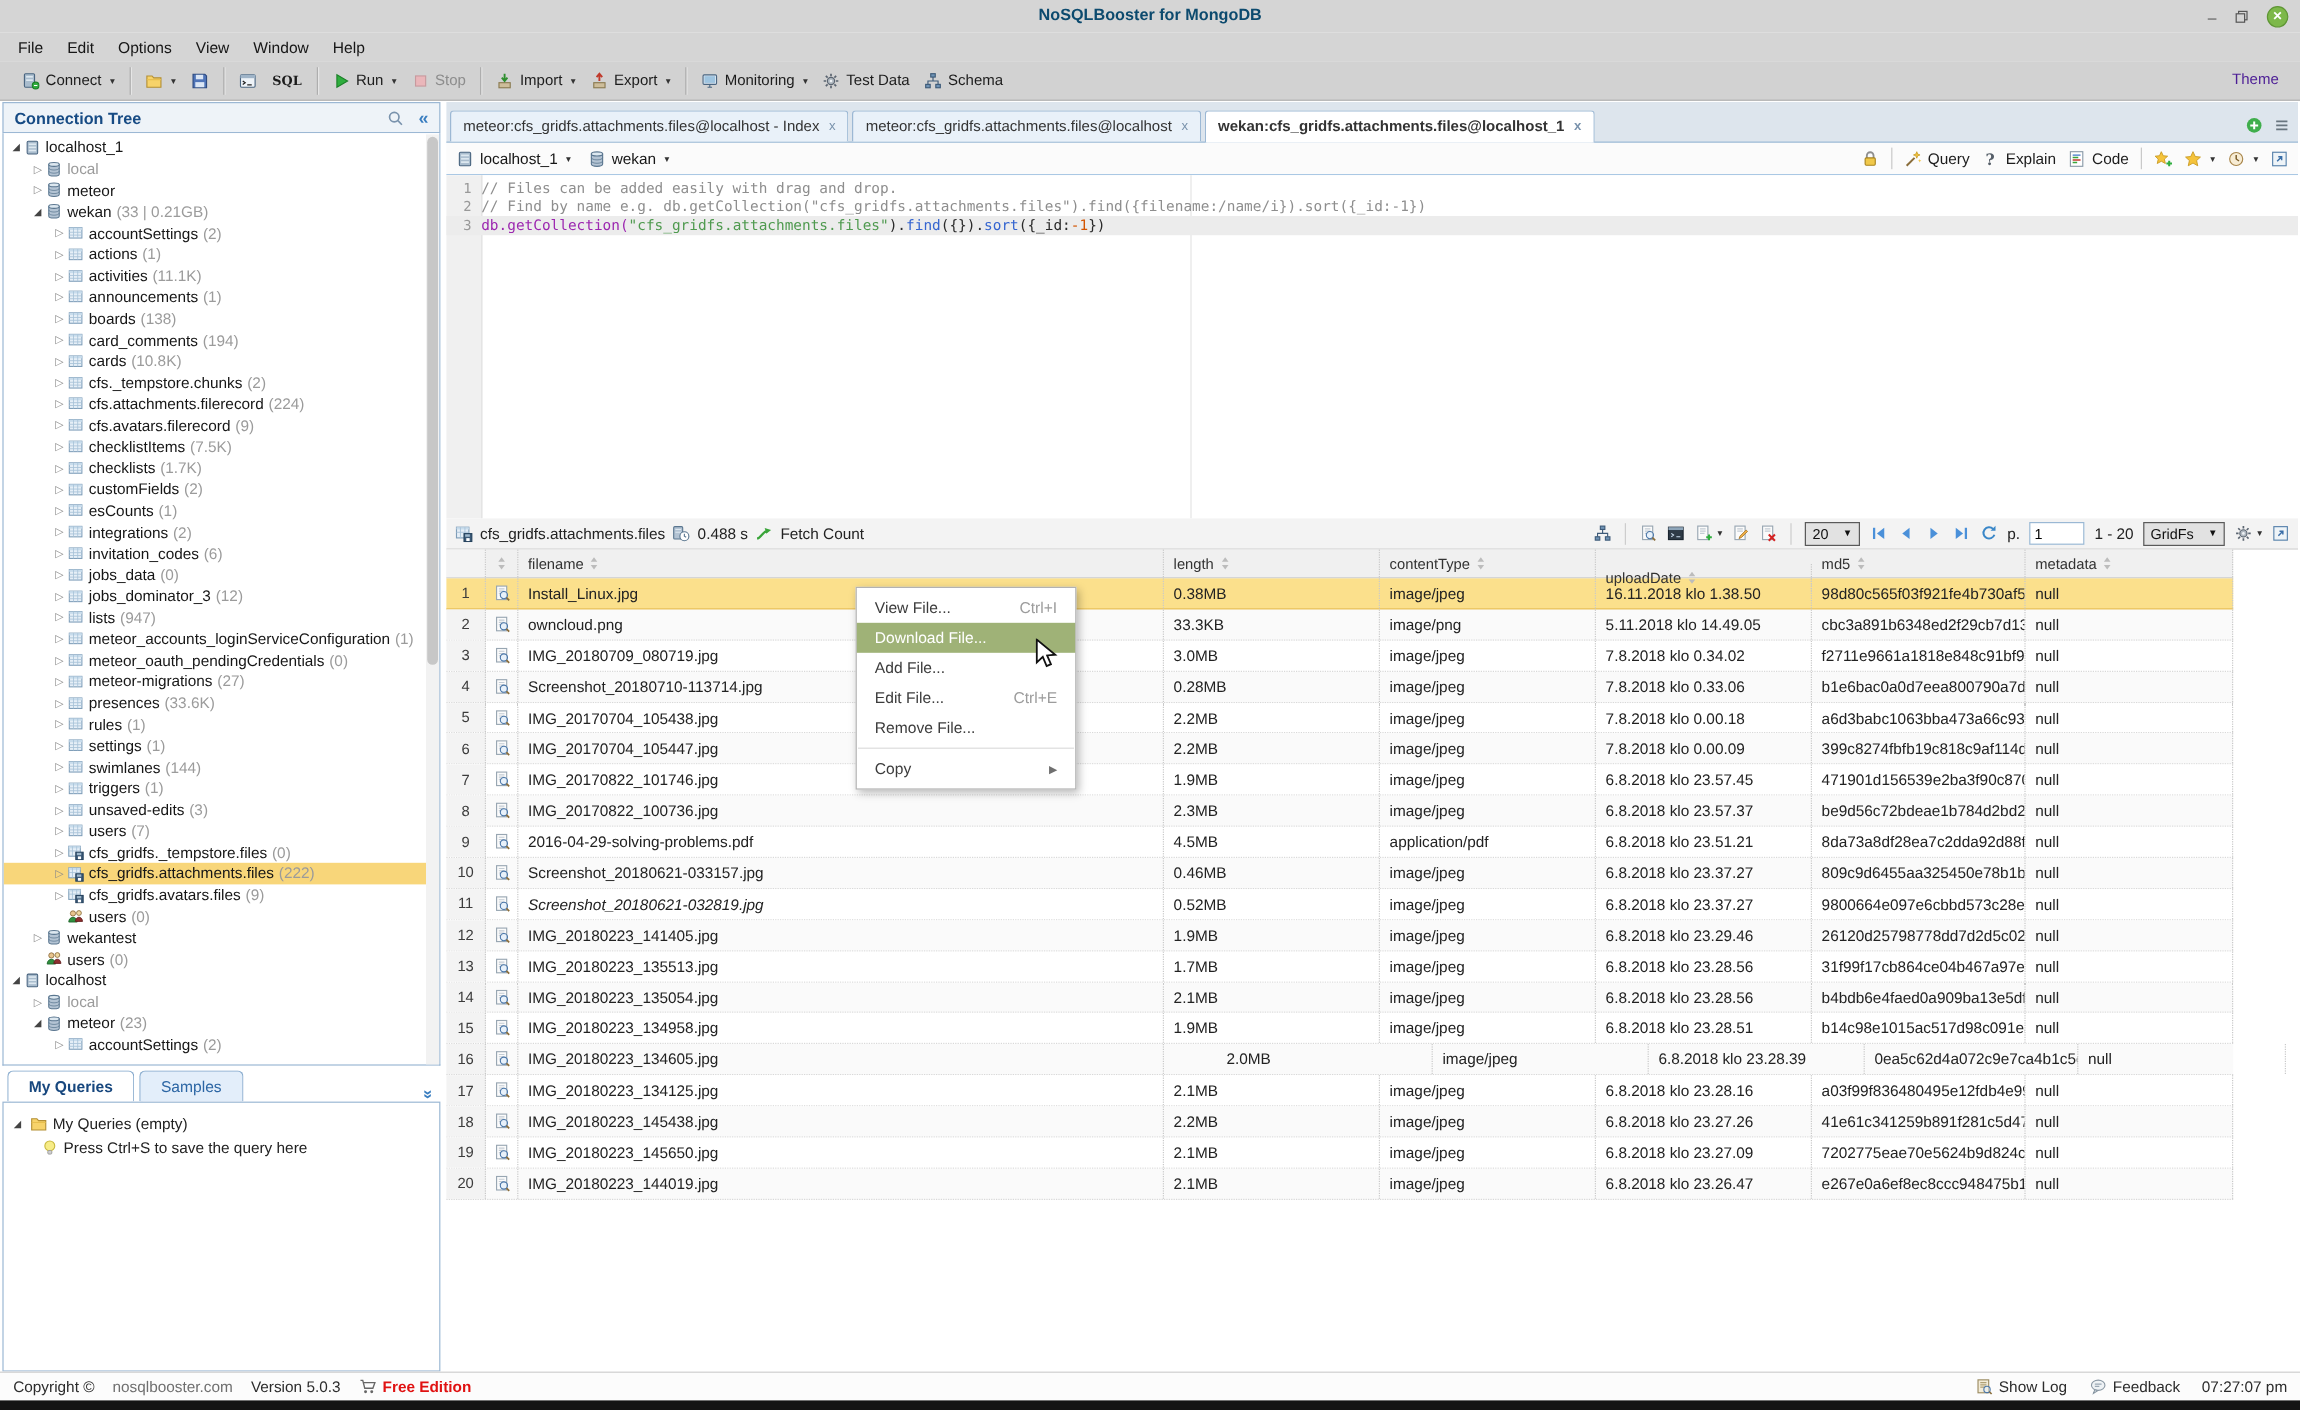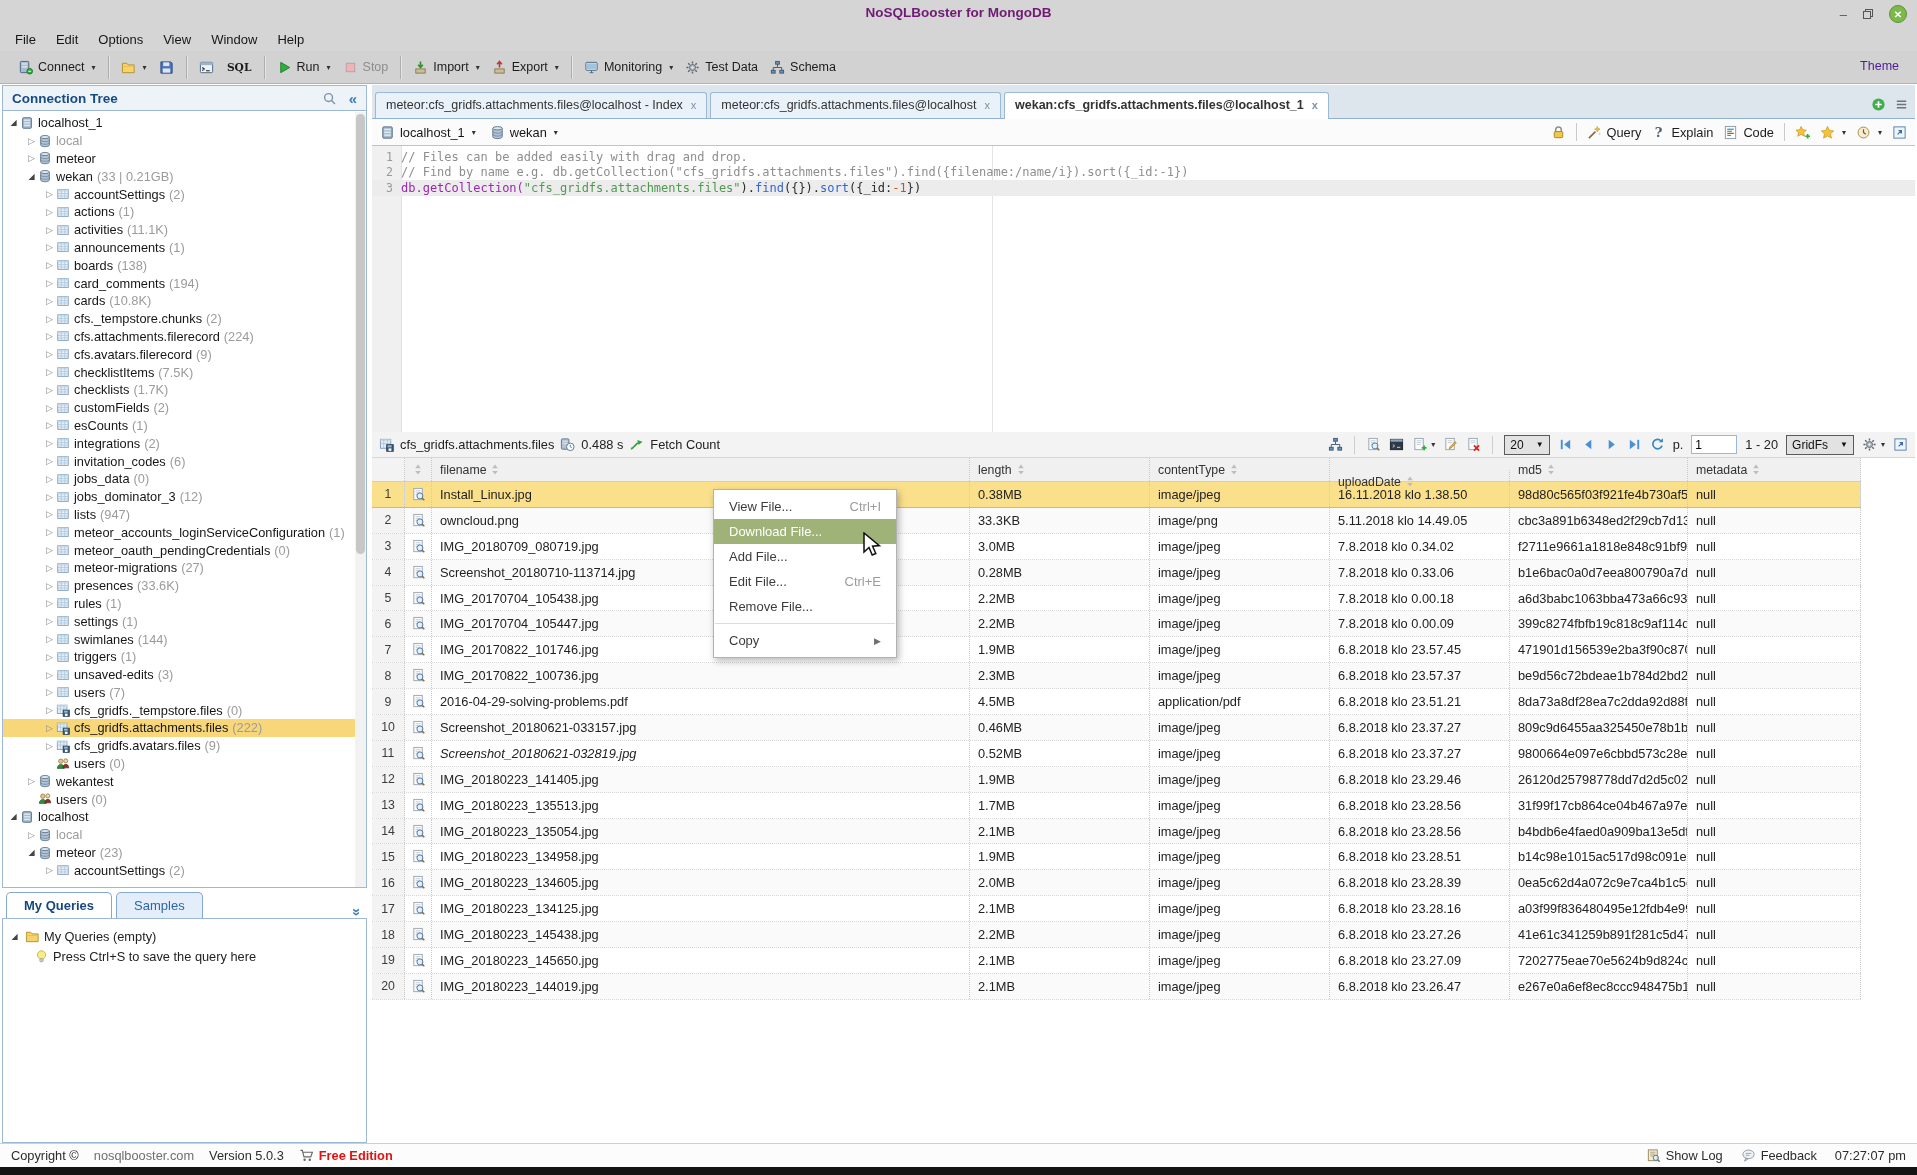--- a/index.html
+++ b/index.html
@@ -2,21 +2,21 @@
 <html><head>
 <meta charset="utf-8">
 <style>
   html,body{margin:0;padding:0;background:#888;}
   .app{position:relative;width:1917px;height:1175px;background:#fff;overflow:hidden;
        font-family:"Liberation Sans",sans-serif;color:#222;font-size:12.5px;}
   .ico{display:inline-flex;flex:none;align-items:center;}
   .ico svg{width:15px;height:15px;display:block;}
   
   .titlebar{position:absolute;left:0;top:0;right:0;height:27px;background:#d5d5d5;}
-  .apptitle{position:absolute;left:0;right:0;top:5px;text-align:center;font-weight:bold;font-size:13.5px;color:#701a75;}
+  .apptitle{position:absolute;left:0;right:0;top:5px;text-align:center;font-weight:bold;font-size:13.5px;color:#0c4a6e;}
   .winbtns{position:absolute;right:10px;top:5px;display:flex;gap:15px;align-items:center;z-index:5;}
   .winbtn{color:#555;font-size:13px;line-height:15px;}
   .winbtn svg{width:12px;height:12px;display:block;}
   .winclose{width:16px;height:16px;border-radius:50%;background:#7db84a;color:#fff;display:flex;align-items:center;justify-content:center;font-size:10px;font-weight:bold;border:1px solid #5f9634;}
   
   .menubar{position:absolute;top:27px;left:0;right:0;height:24px;background:#d5d5d5;display:flex;align-items:center;padding-left:5px;}
   .menu-item{padding:3px 10px;font-size:13px;color:#161616;}
   .toolbar{position:absolute;top:51px;left:0;right:0;height:32px;background:#d2d2d2;border-bottom:1px solid #b2b2b2;display:flex;align-items:center;padding:0 6px;}
   .tb-group{display:flex;align-items:center;gap:6px;padding:0 9px;}
   .tb-sep{width:1px;height:23px;background:#aeaeae;box-shadow:1px 0 0 #e6e6e6;}
@@ -1518,21 +1518,21 @@
               <span class="ico">
                 <svg viewBox="0 0 16 16">
                   <rect x="3" y="1.5" width="9" height="12" fill="#fbfbfb" stroke="#98a6b2"></rect>
                   <path d="M5 4h5M5 6h5M5 8h3" stroke="#c3ccd4"></path>
                   <circle cx="9.5" cy="9.5" r="3.2" fill="rgba(220,235,250,.6)" stroke="#4a76a8"></circle>
                   <path d="M11.8 11.8l2.4 2.4" stroke="#8a6d3b" stroke-width="1.6"></path>
                 </svg>
               </span>
             </div>
             <div class="g-cell " style="width: 538px;">IMG_20180223_134605.jpg</div>
-            <div class="g-cell " style="width: 180px;">2.0MB</div>
+            <div class="g-cell " style="width: 180px; margin-left: 44px;">2.0MB</div>
             <div class="g-cell " style="width: 180px;">image/jpeg</div>
             <div class="g-cell " style="width: 180px;">6.8.2018 klo 23.28.39</div>
             <div class="g-cell " style="width: 178px;">0ea5c62d4a072c9e7ca4b1c5eff1</div>
             <div class="g-cell " style="width: 173px;">null</div>
           </div>
           <div class="g-row">
             <div class="g-cell g-num" style="width: 33px;">17</div>
             <div class="g-cell g-icocell" style="width: 27px;">
               <span class="ico">
                 <svg viewBox="0 0 16 16">

